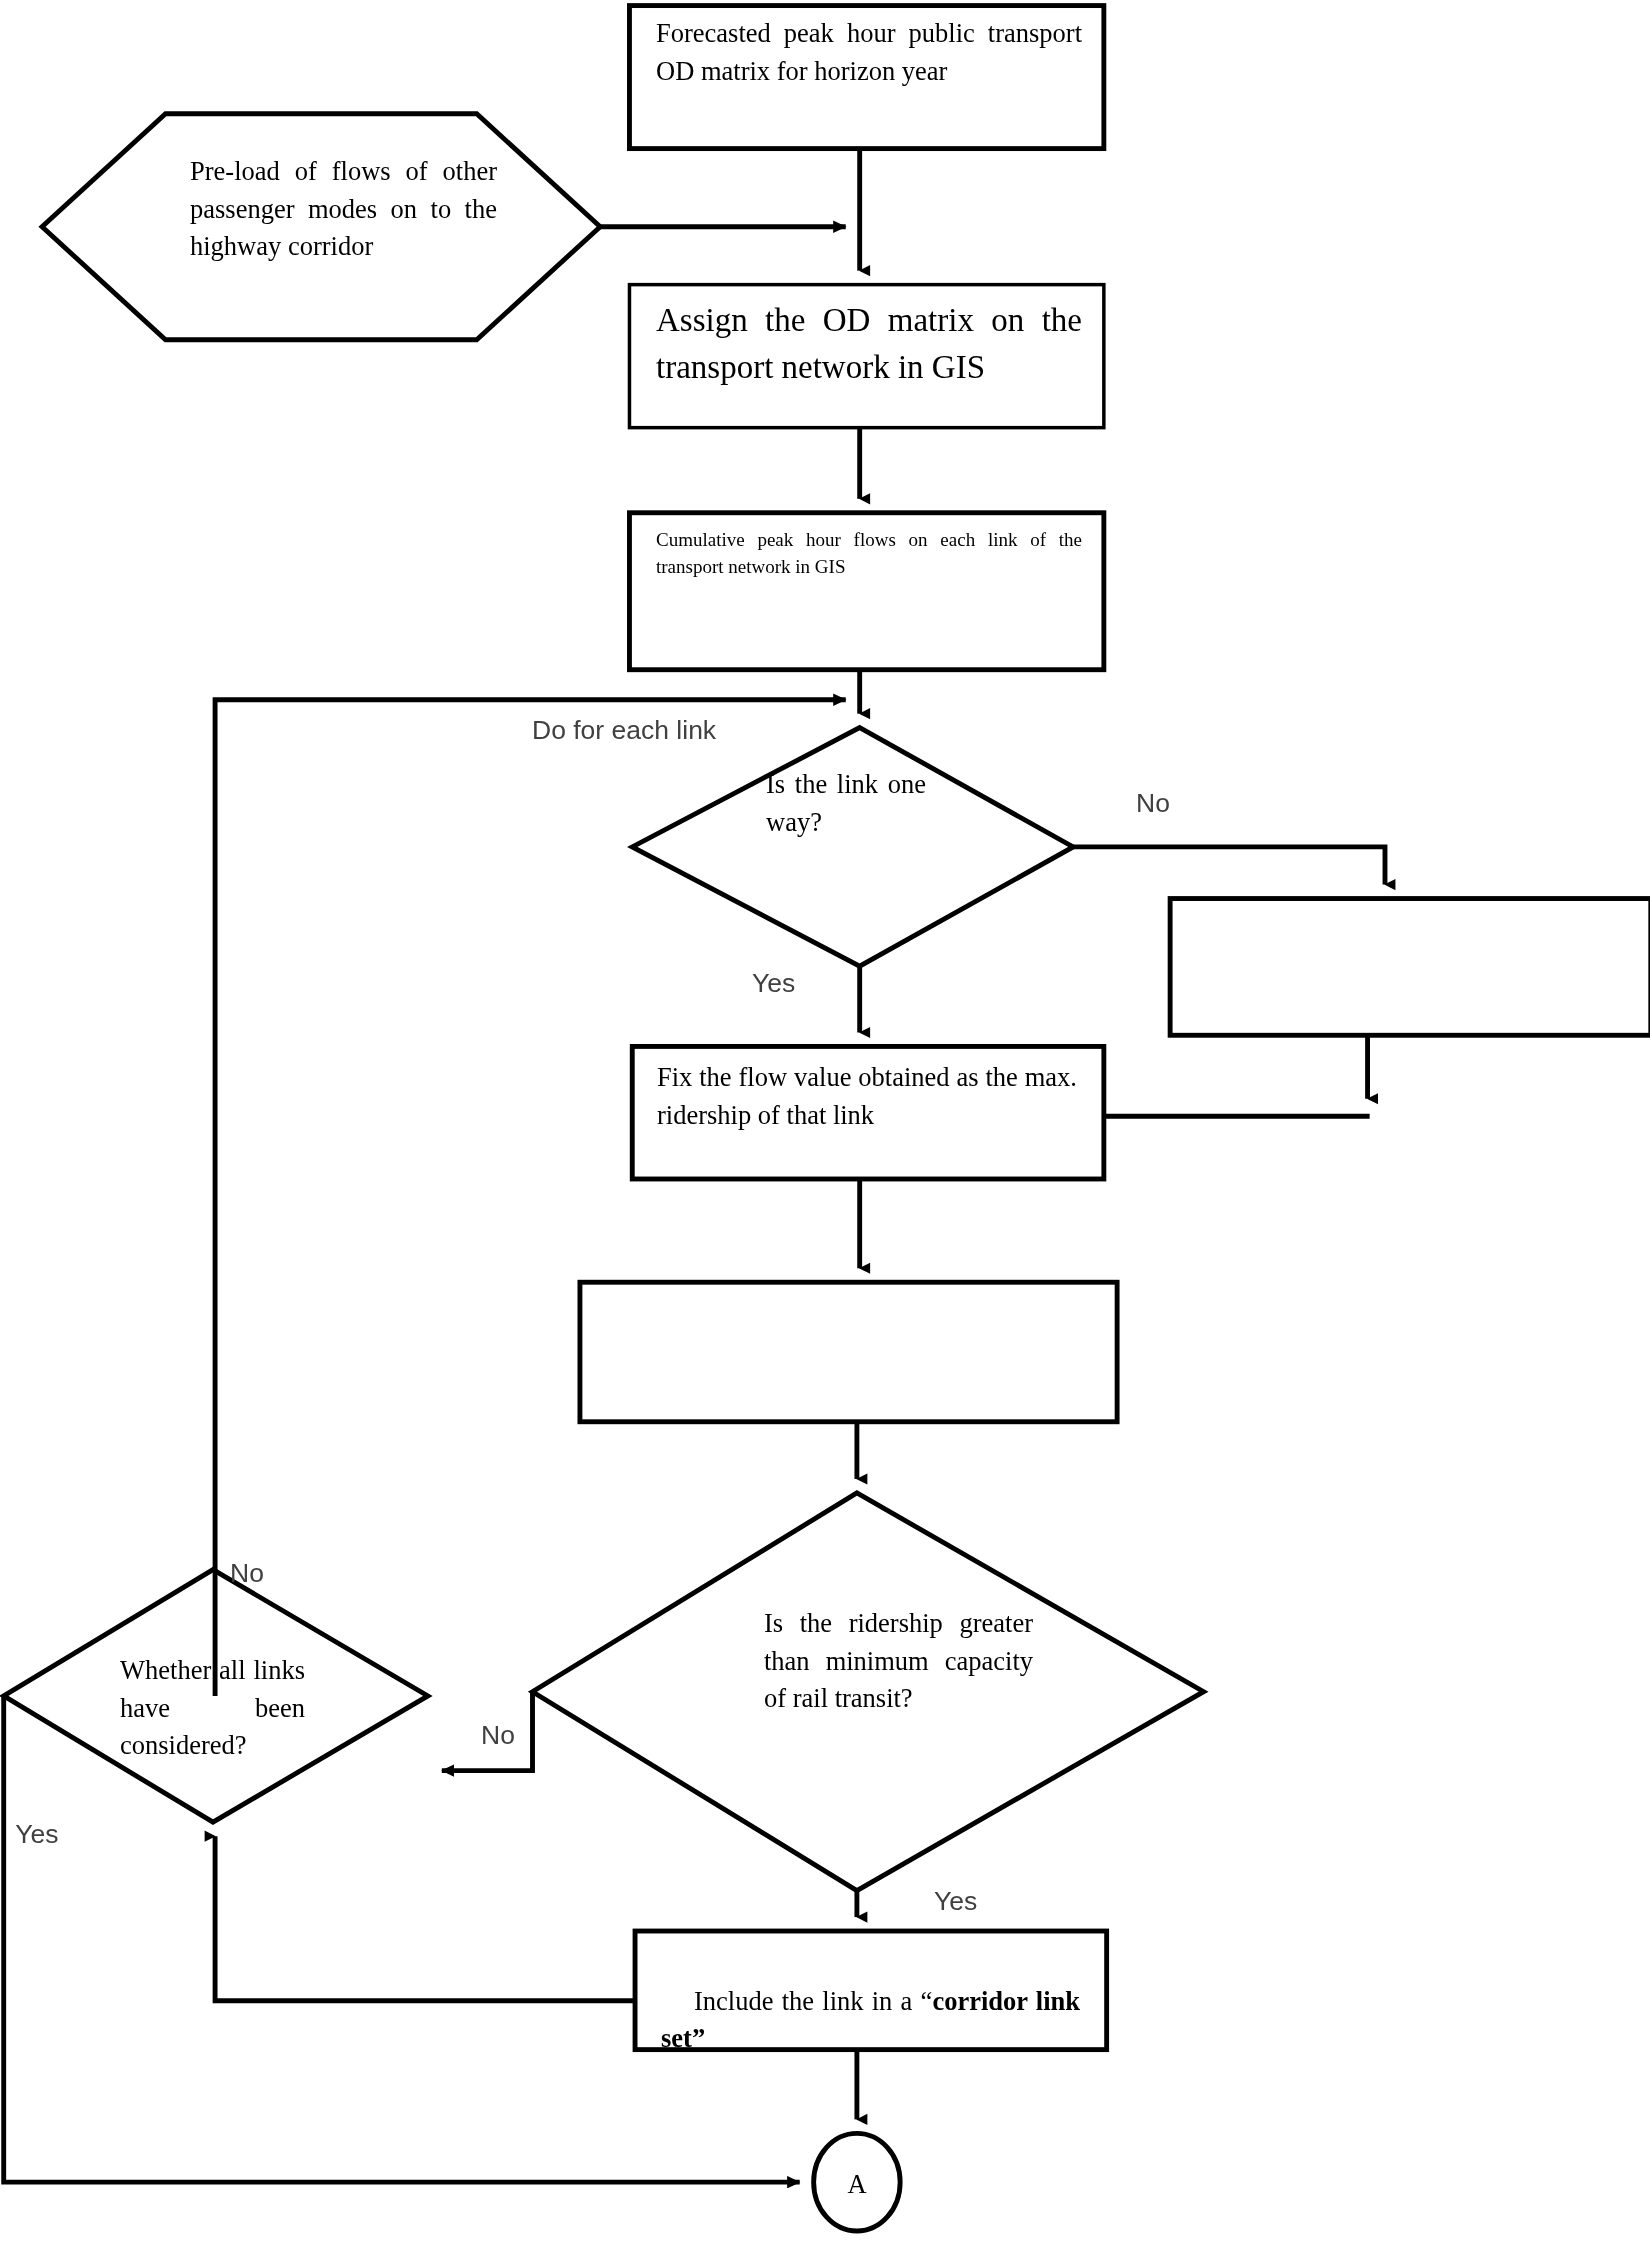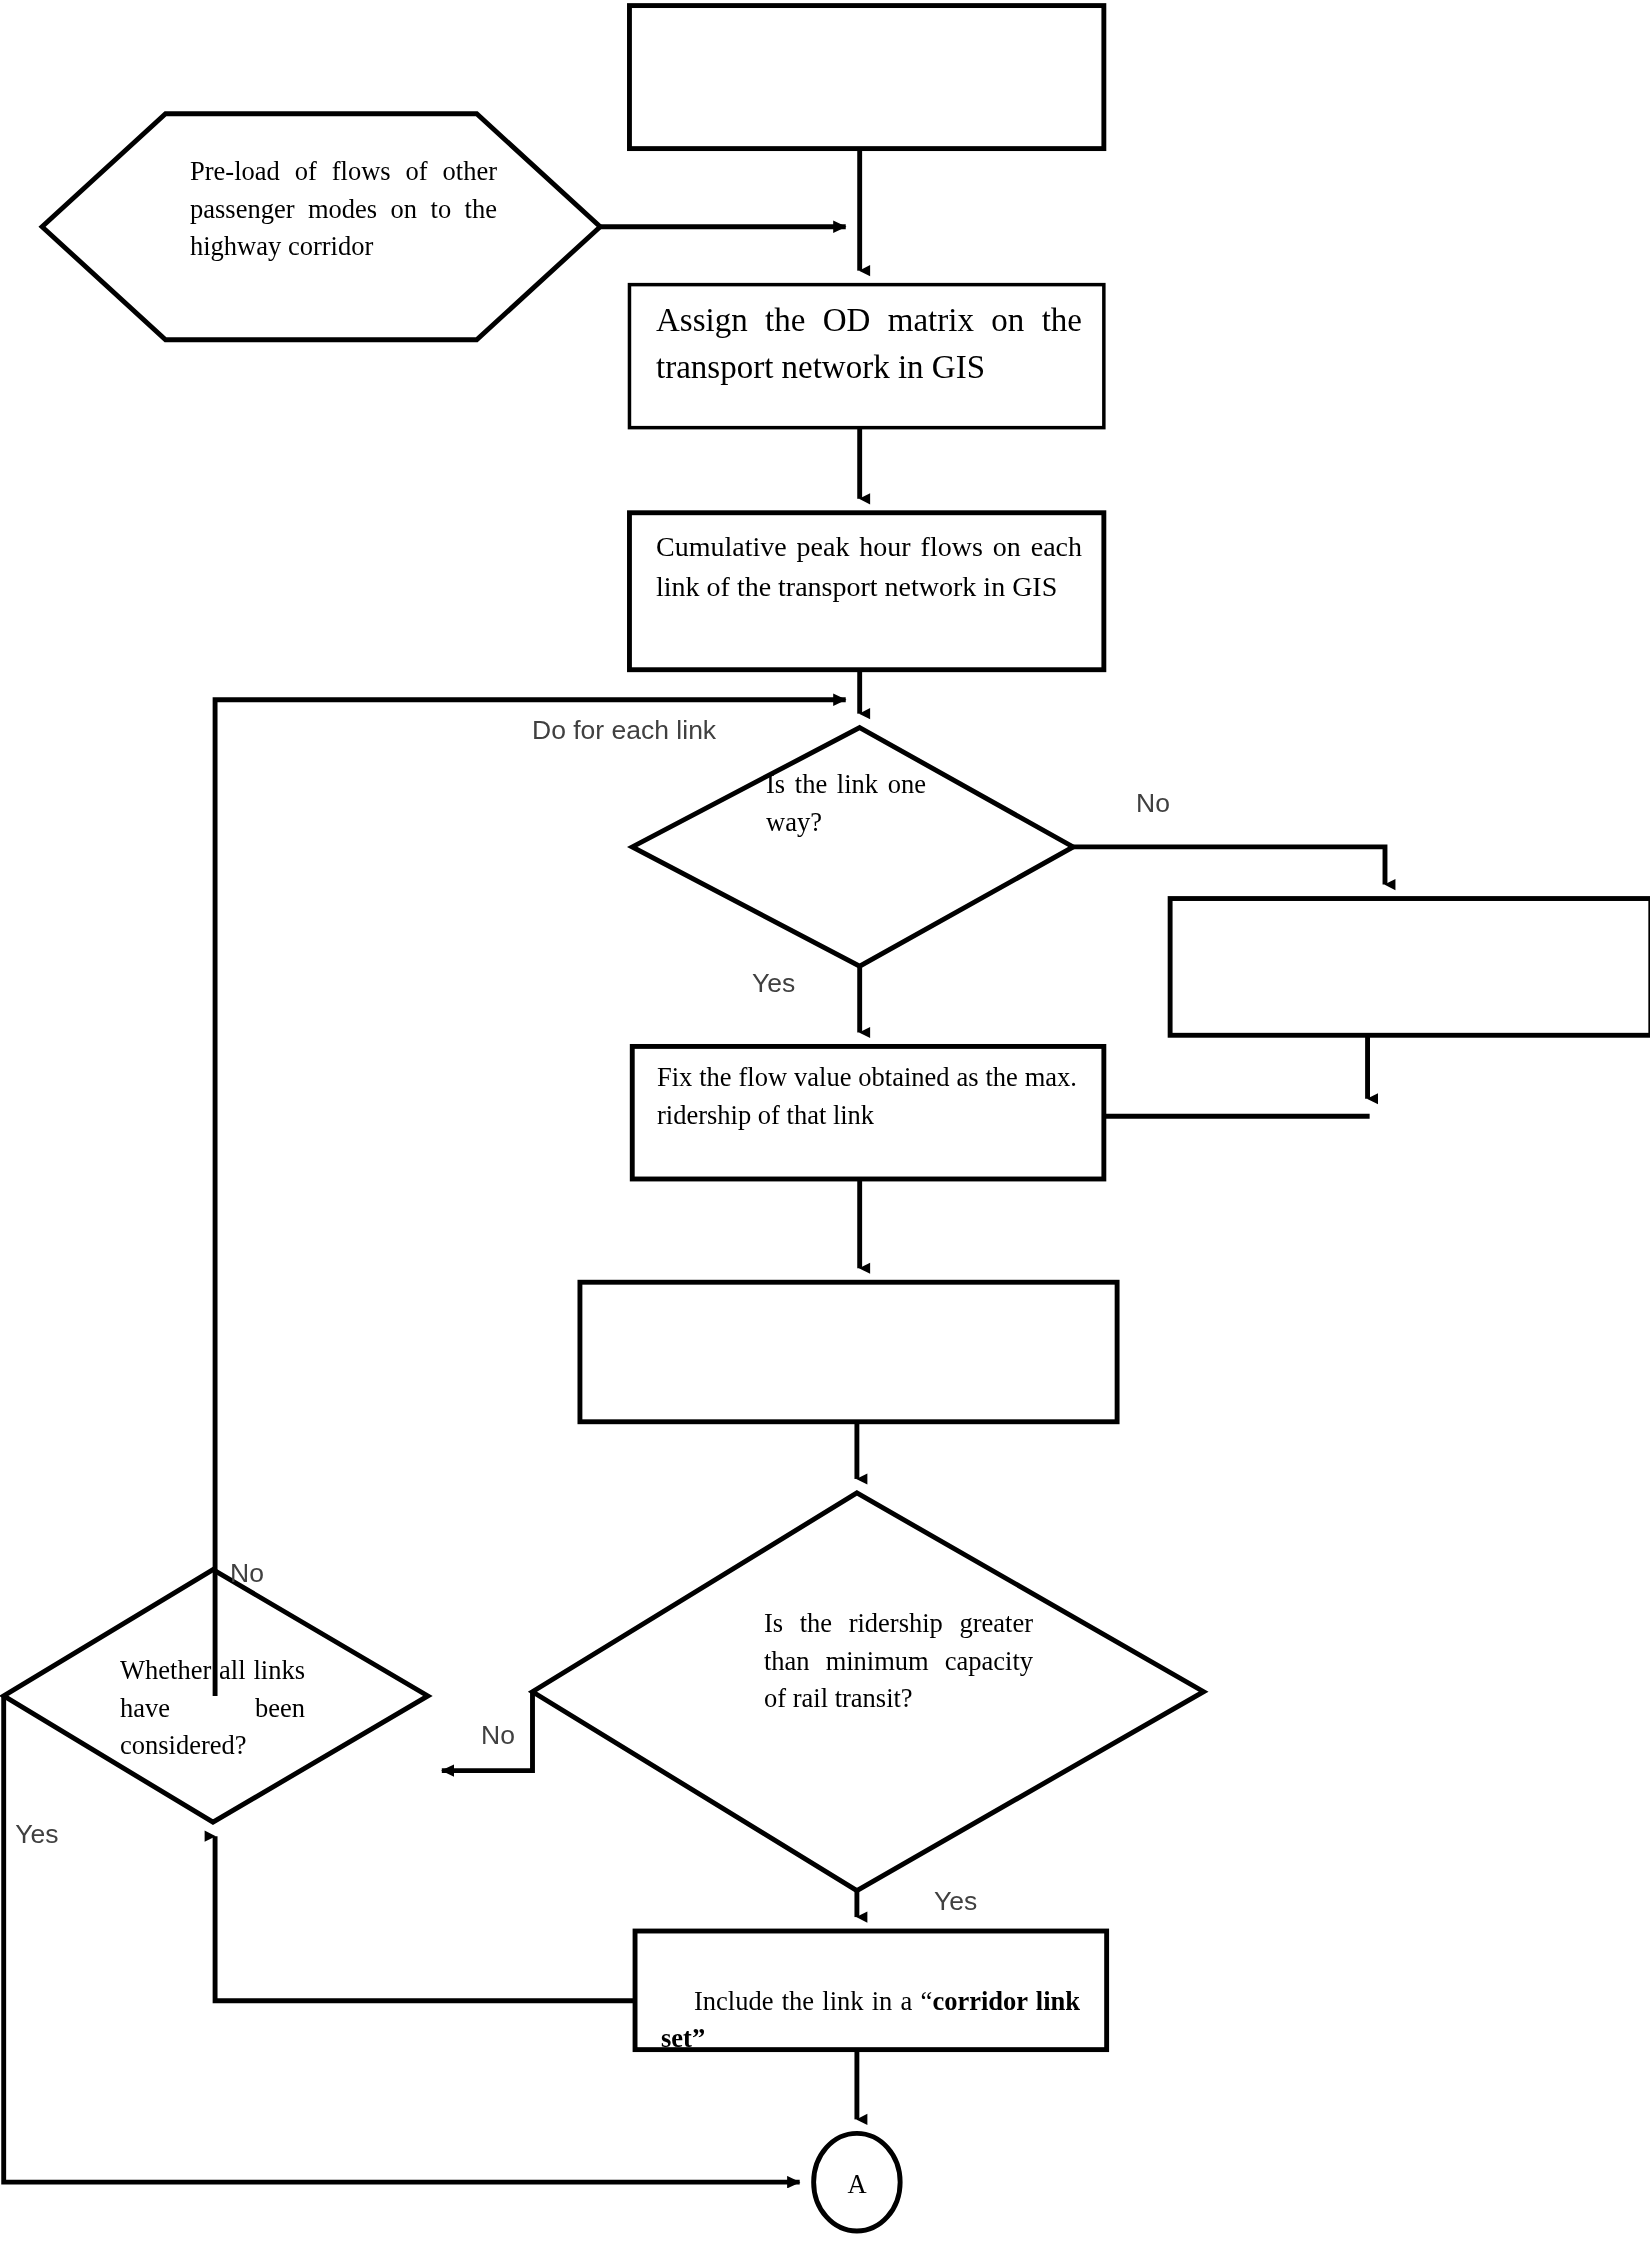--- a/index.html
+++ b/index.html
@@ -114,26 +114,27 @@
 
       <path d="M 910,2868 L 308,2868 L 308,2632" stroke-width="7" marker-end="url(#arrowDown)"></path>
 
       <path d="M 5,2431 L 5,3128 L 1146,3128" stroke-width="7" marker-end="url(#arrowHead)"></path>
 
       <path d="M 1228,2938 L 1228,3038" stroke-width="7" marker-end="url(#arrowDown)"></path>
 
     </g>
   </svg>
 
+  <div class="node-text justify" style="left:656px; top:15.3px; width:426px; font-size:26.5px;">Forecasted peak hour public transport OD matrix for horizon year</div>
 
   <div class="node-text justify" style="left:190px; top:153px; width:307px; font-size:26.5px;">Pre-load of flows of other passenger modes on to the highway corridor</div>
 
   <div class="node-text justify" style="left:656px; top:297px; width:426px; font-size:33px;">Assign the OD matrix on the transport network in GIS</div>
 
-  <div class="node-text justify" style="left:656px; top:527px; width:426px; font-size:28px;">Cumulative peak hour flows on each link of the transport network in GIS</div>
+  <div class="node-text justify" style="left:656px; top:527px; width:426px; font-size:19px;">Cumulative peak hour flows on each link of the transport network in GIS</div>
 
   <div class="node-text justify" style="left:766px; top:766px; width:160px; font-size:26.5px;">Is the link one way?</div>
 
 
   <div class="node-text justify" style="left:657px; top:1059px; width:420px; font-size:26.5px;">Fix the flow value obtained as the max. ridership of that link</div>
 
 
   <div class="node-text justify" style="left:764px; top:1605px; width:269px; font-size:26.5px;">Is the ridership greater than minimum capacity of rail transit?</div>
 
   <div class="node-text" style="left:661px; top:1945px; width:419px; font-size:26.5px; text-align:justify;">

